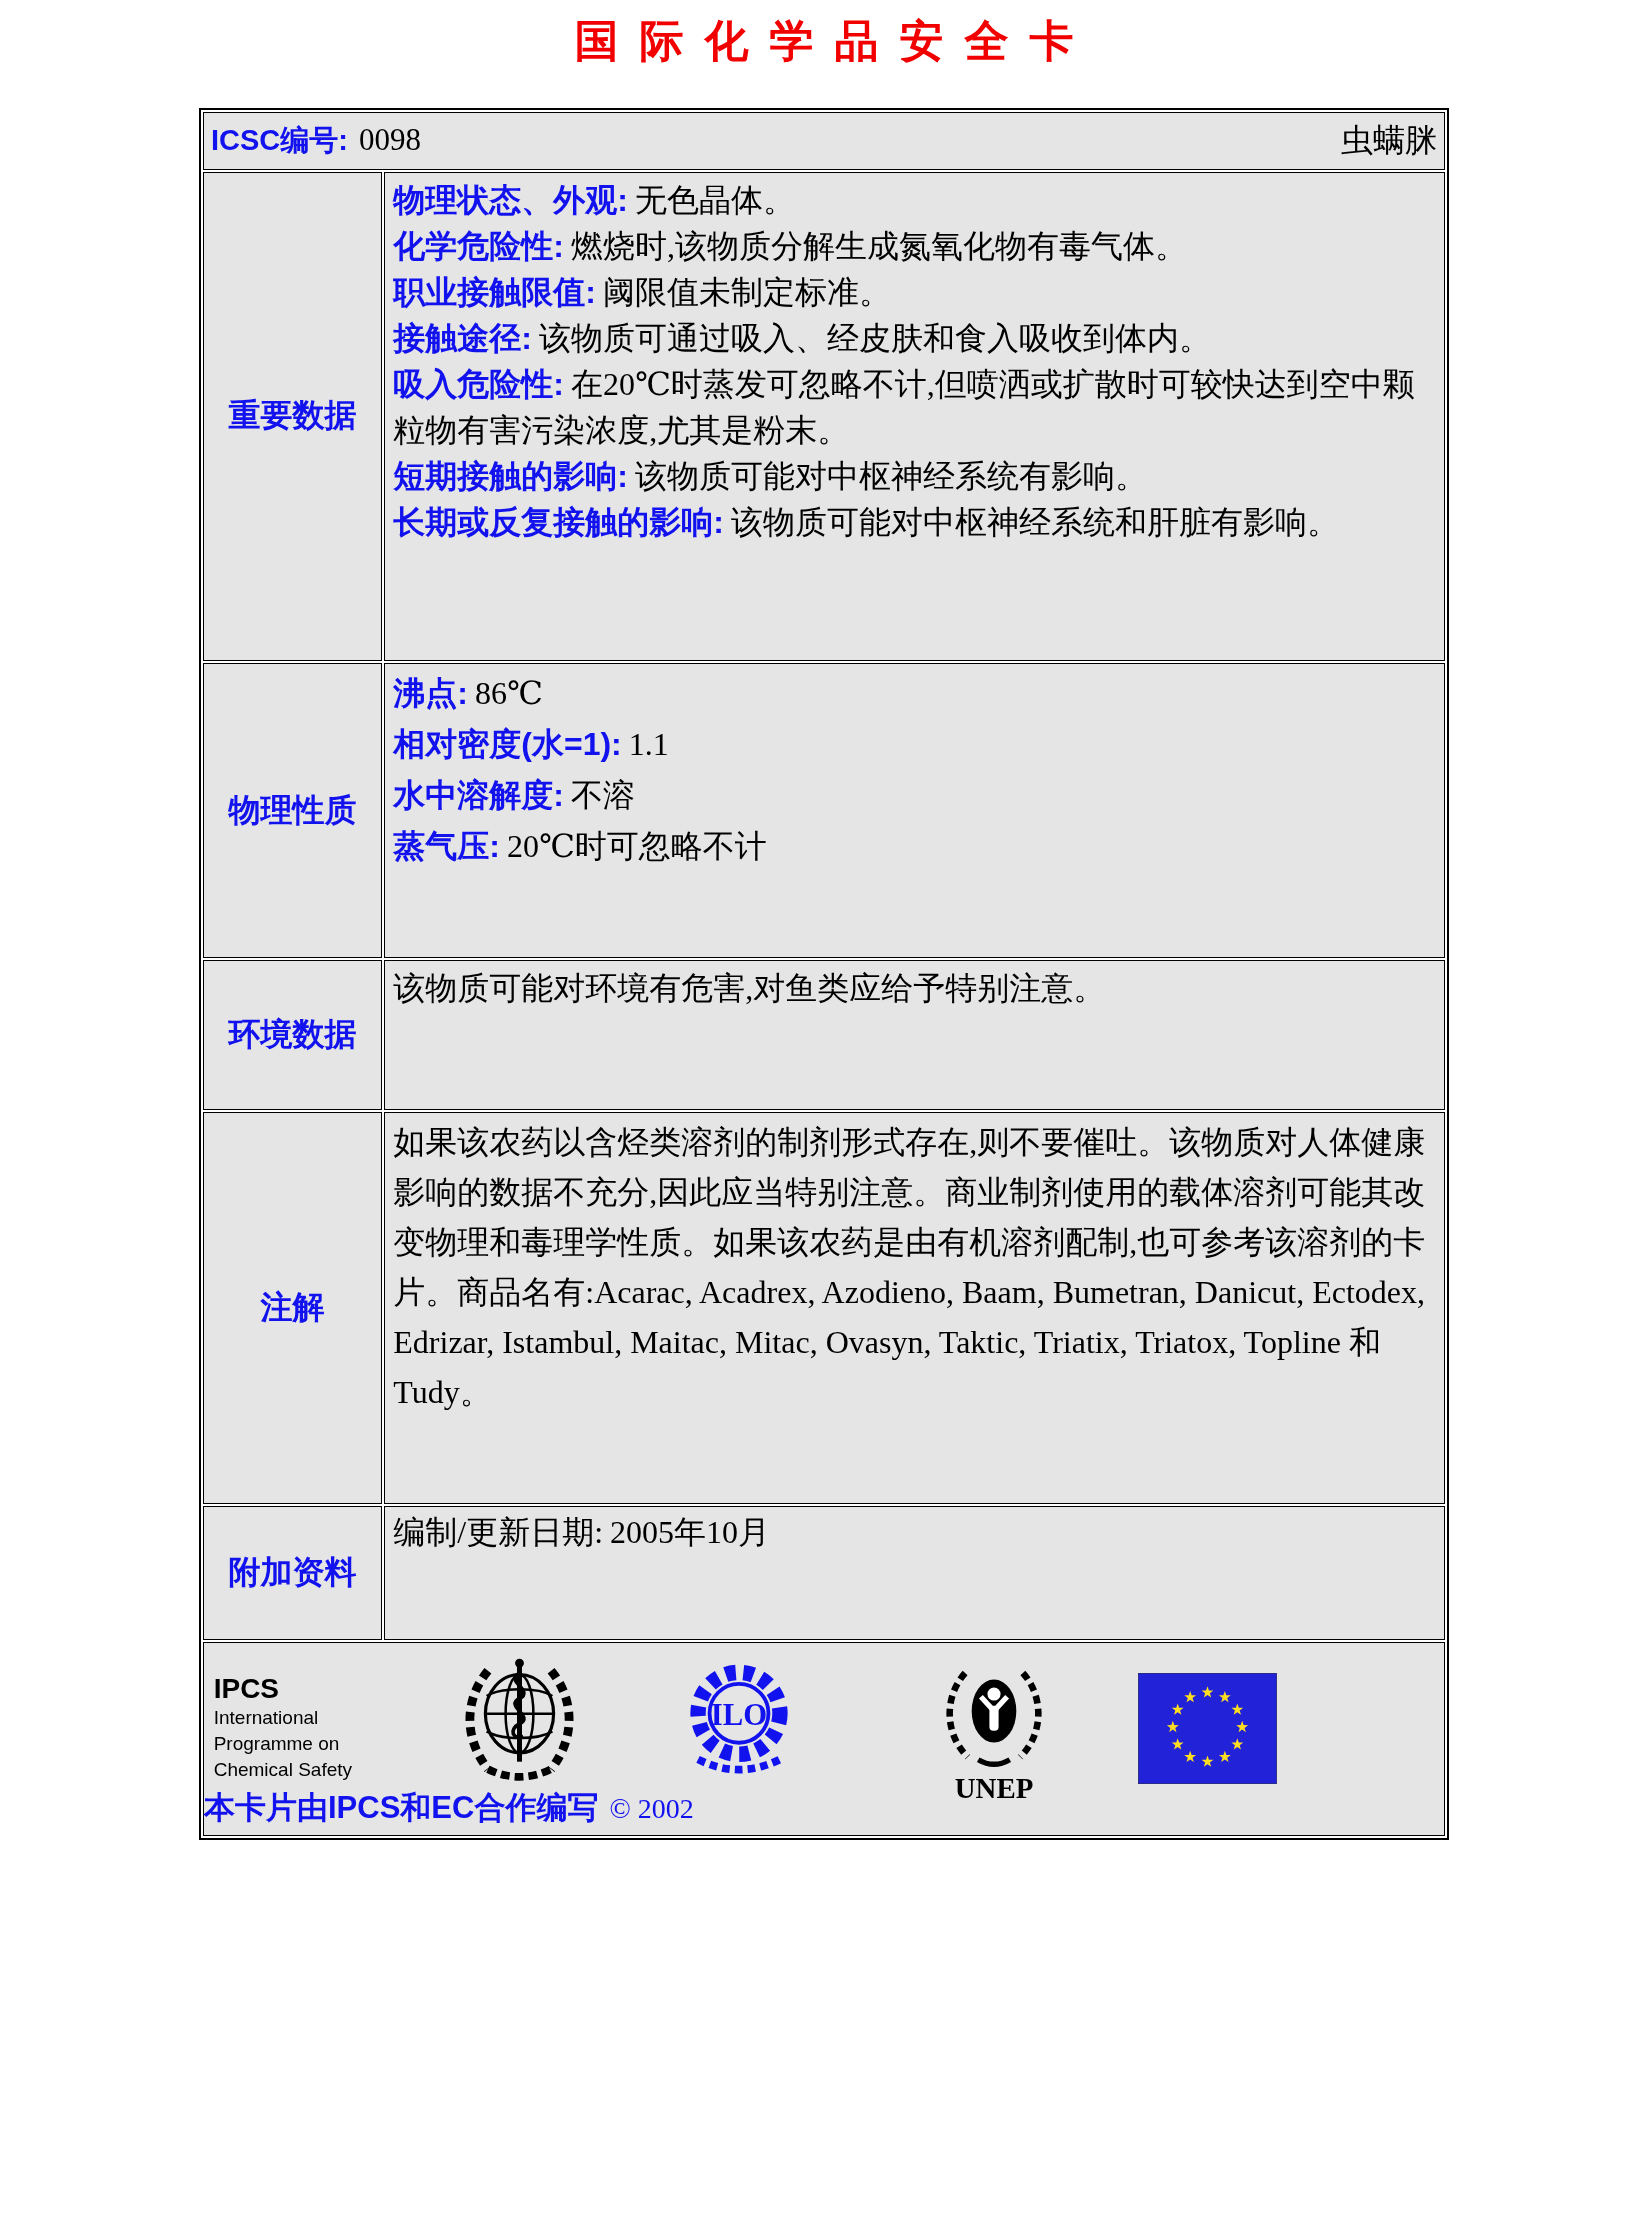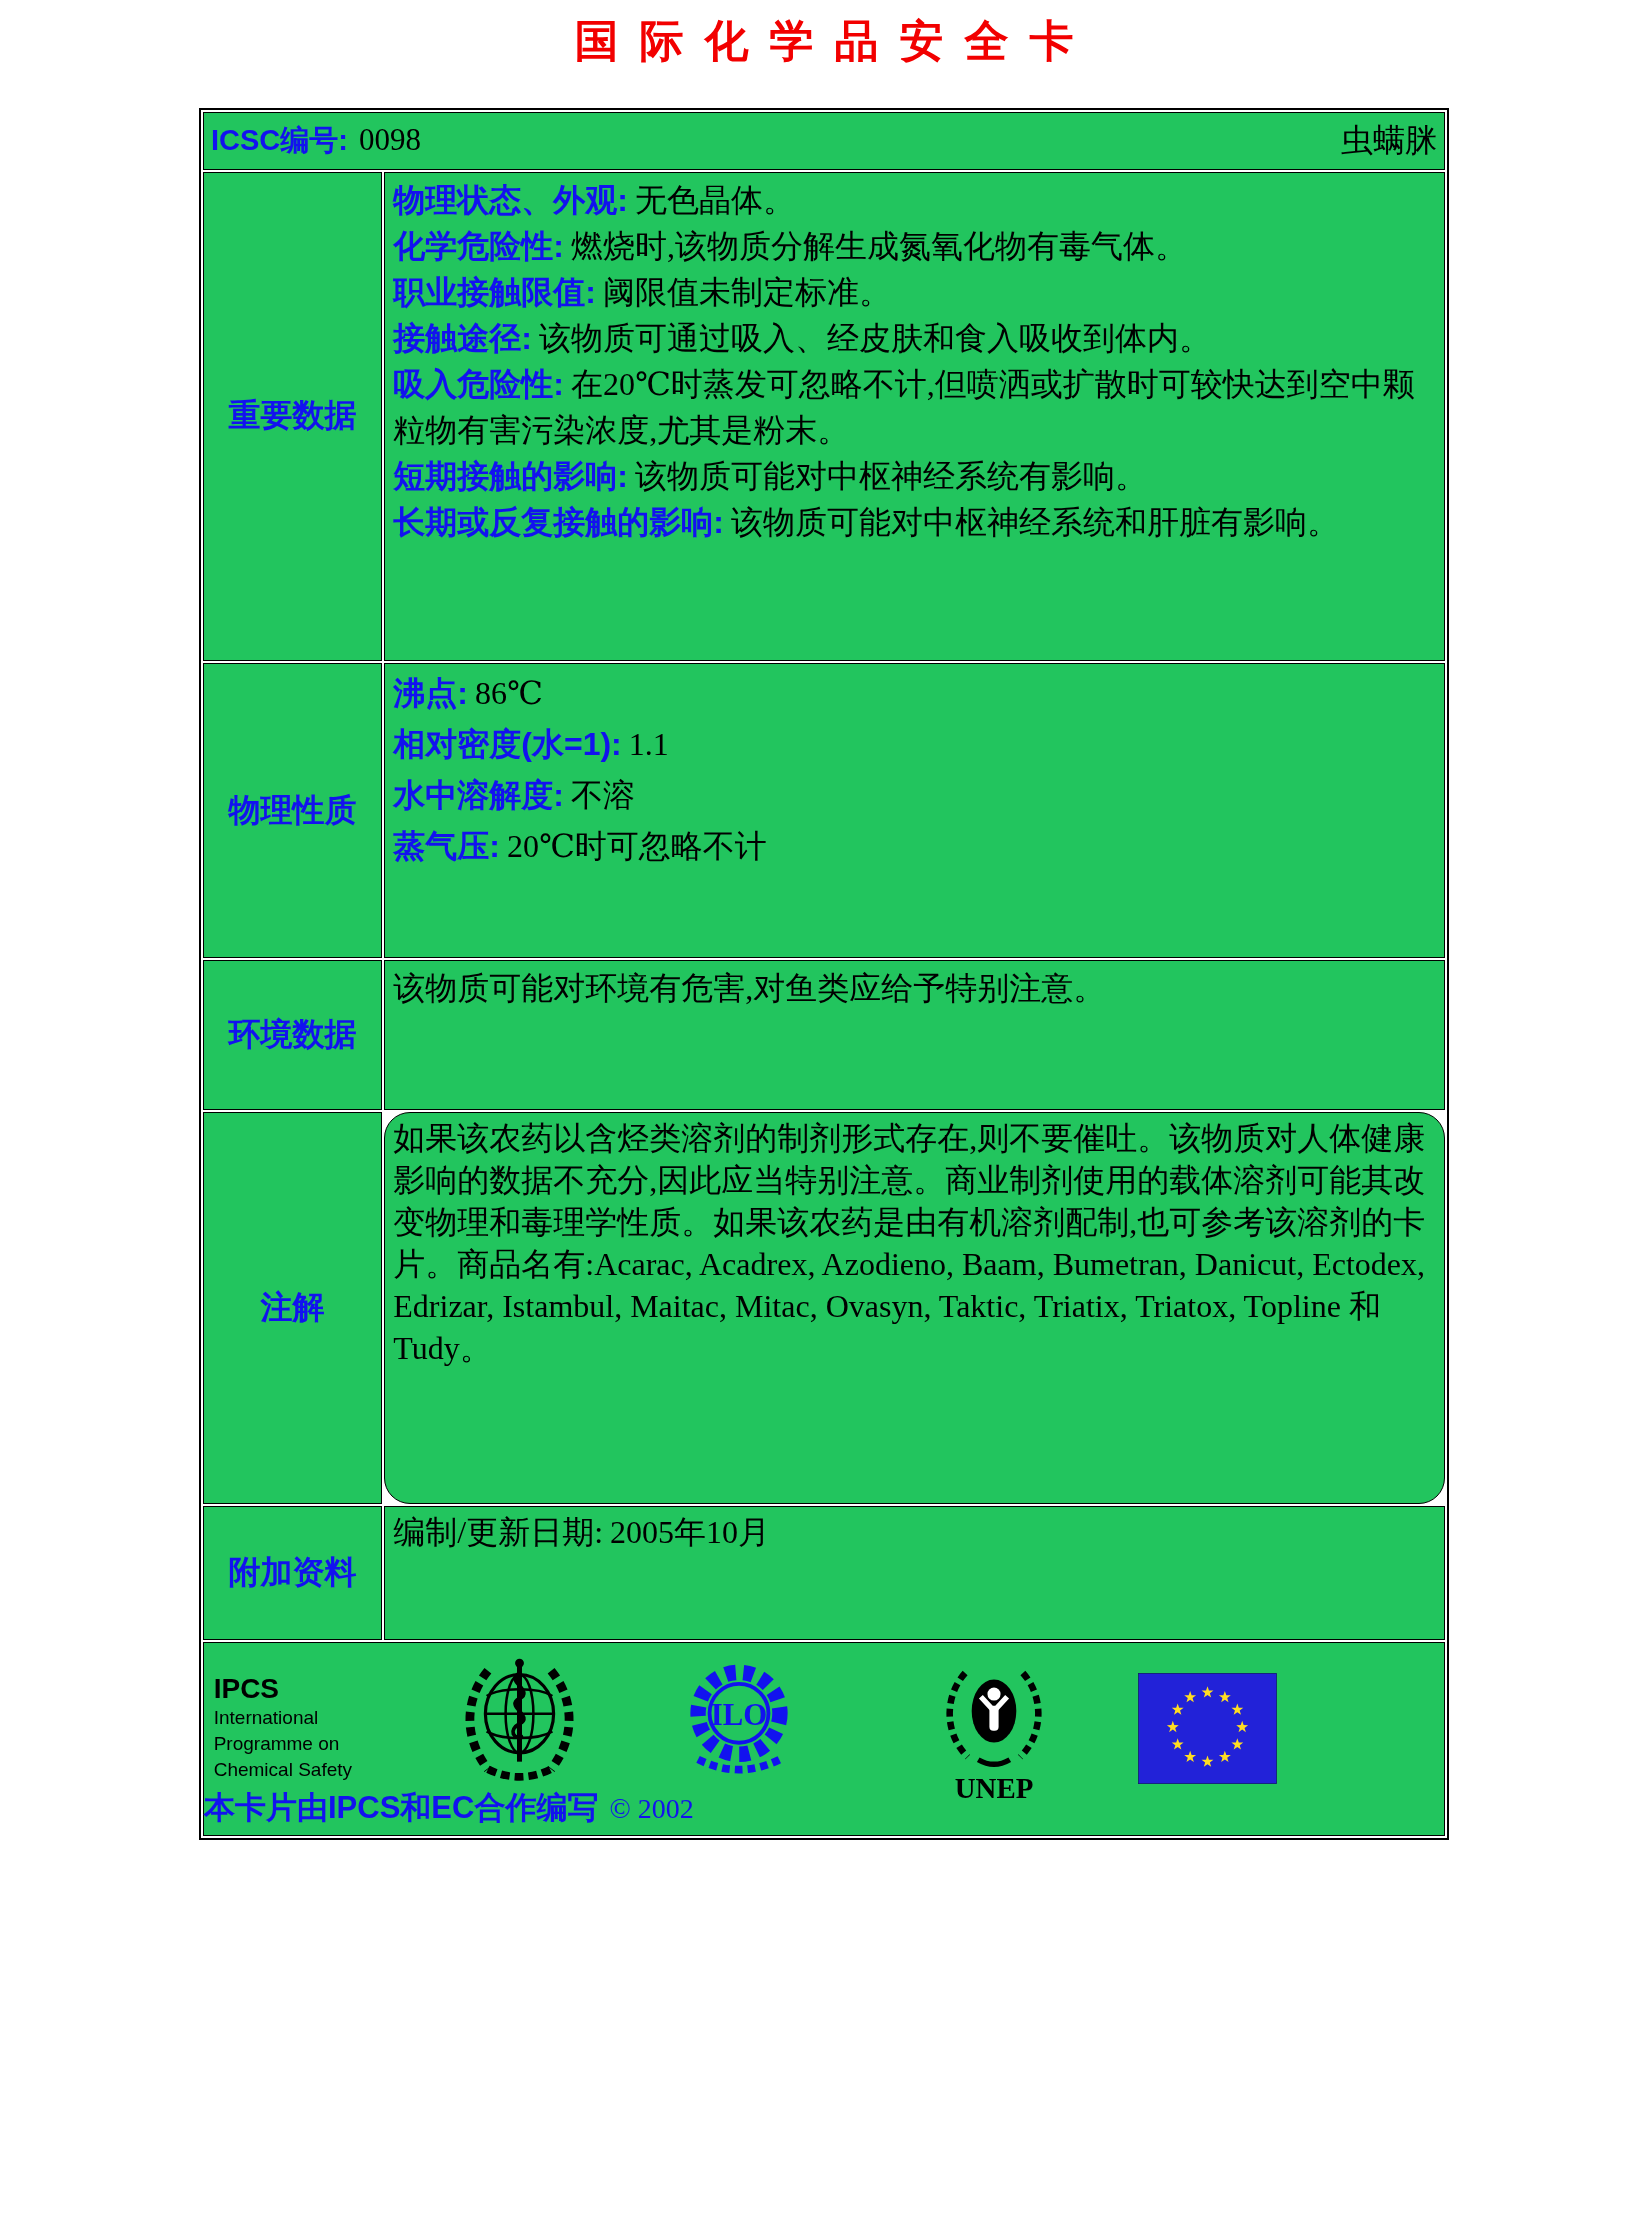--- a/index.html
+++ b/index.html
@@ -13,21 +13,21 @@
     font-family:"Liberation Serif","DejaVu Serif",serif;
     font-size:44px;font-weight:bold;color:#f20000;
     letter-spacing:21px;text-indent:21px;line-height:1.15;
   }
   
   table.card{
     width:1250px;margin:40px auto 0 auto;
     border-collapse:separate;border-spacing:2.1px;
     border:2.8px solid #000;background:#fff;
   }
-  td{border:1.4px solid #000;background:#22c55e;}
+  td{border:1.4px solid #000;background:#e5e5e5;}
   td.label-cell{
     width:175px;text-align:center;vertical-align:middle;
     font-family:"Liberation Sans","DejaVu Sans",sans-serif;
     font-weight:bold;font-size:32px;color:#1212ef;
   }
   td.content-cell{vertical-align:top;padding:4.2px 8.3px;font-size:32px;}
   .h-r1{height:56px;}
   .h-r2{height:479px;}
   .h-r3{height:285px;}
   .h-r4{height:139px;}
@@ -37,21 +37,21 @@
   .h-r8{height:54px;}
   
   .k{
     font-family:"Liberation Sans","DejaVu Sans",sans-serif;
     font-weight:bold;color:#1212ef;
   }
   .v{margin-left:7px;}
   .important-cell .entry{line-height:46px;}
   .physical-cell .entry{line-height:51px;}
   .env-cell{line-height:44px;padding-top:8.3px;}
-  .notes-cell{line-height:42px;border-radius:26px;}
+  .notes-cell{line-height:50px;}
   .extra-cell{line-height:43px;}
   .extra-cell .k-black{font-weight:normal;color:#000;font-family:"Liberation Serif","DejaVu Serif",serif;}
   
   .header-cell{vertical-align:middle;padding:0 7px;}
   .header-flex{display:flex;justify-content:space-between;align-items:center;}
   .icsc-label{font-family:"Liberation Sans","DejaVu Sans",sans-serif;font-weight:bold;font-size:29px;color:#1212ef;}
   .icsc-number{font-size:31px;margin-left:11px;}
   .chem-name{font-size:32px;}
   
   .logos-cell{position:relative;padding:0;}

